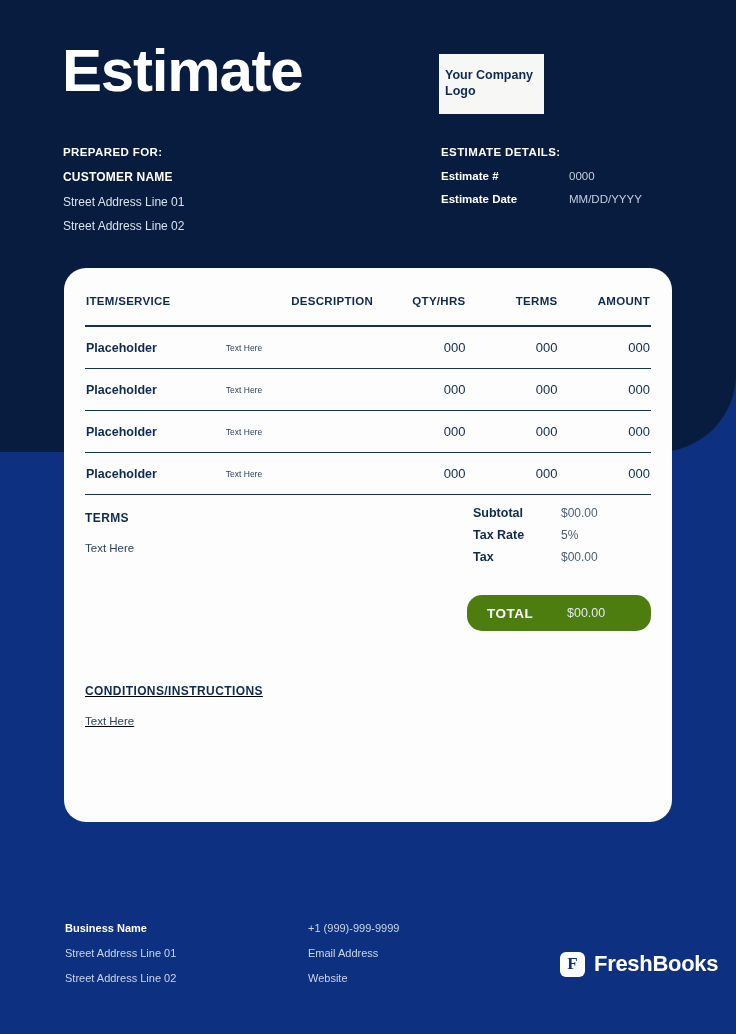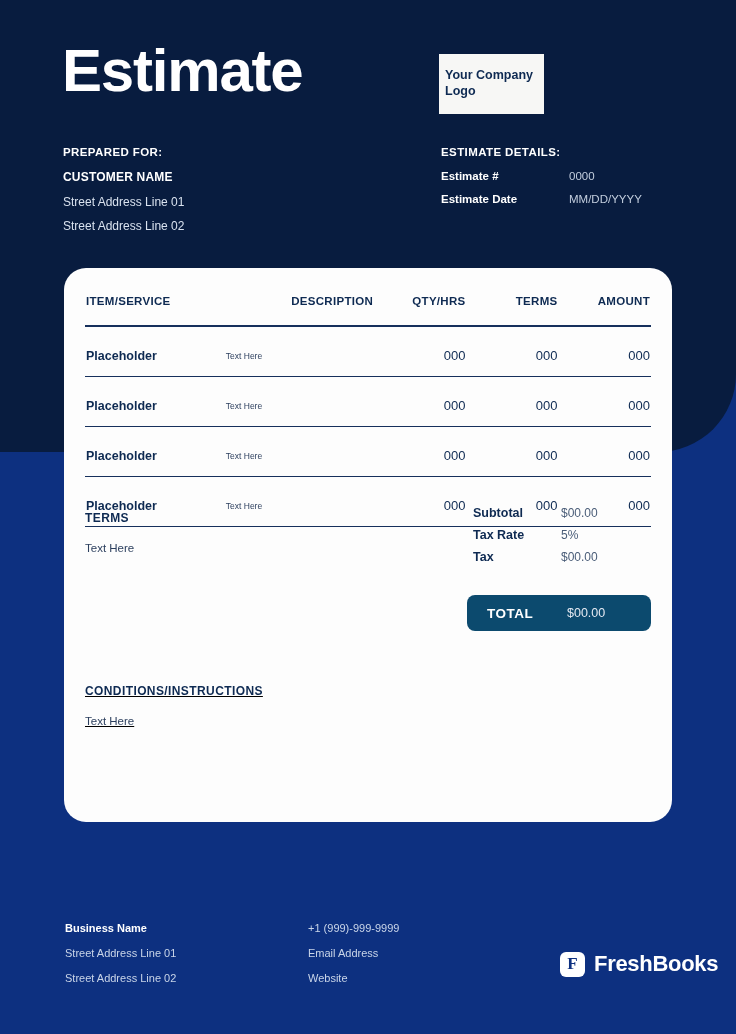--- a/index.html
+++ b/index.html
@@ -150,21 +150,21 @@
     text-align: left;
   }
   table.items th.c-desc { text-align: right; }
   table.items th.c-qty,
   table.items th.c-rate,
   table.items th.c-amt { text-align: right; }
 
   table.items thead tr { border-bottom: 2.5px solid #16305c; }
 
   table.items td {
-    padding-top: 21px;
+    padding-top: 13px;
     padding-bottom: 13px;
     border-bottom: 1.6px solid #16305c;
     vertical-align: middle;
   }
   .cell-item {
     font-size: 12.5px;
     font-weight: bold;
     color: #0e2a52;
   }
   .cell-desc {
@@ -223,22 +223,22 @@
     font-size: 12px;
     color: #4a5d78;
     font-weight: normal;
   }
   .total-bar {
     position: absolute;
     left: 382px;
     top: 327px;
     width: 184px;
     height: 36px;
-    background: #0c4a6e;
-    border-radius: 8px;
+    background: #4d7c0f;
+    border-radius: 15px;
     display: flex;
     align-items: center;
   }
   .total-bar-label {
     margin-left: 20px;
     width: 80px;
     font-size: 13.5px;
     font-weight: bold;
     color: #ffffff;
     letter-spacing: 0.5px;

